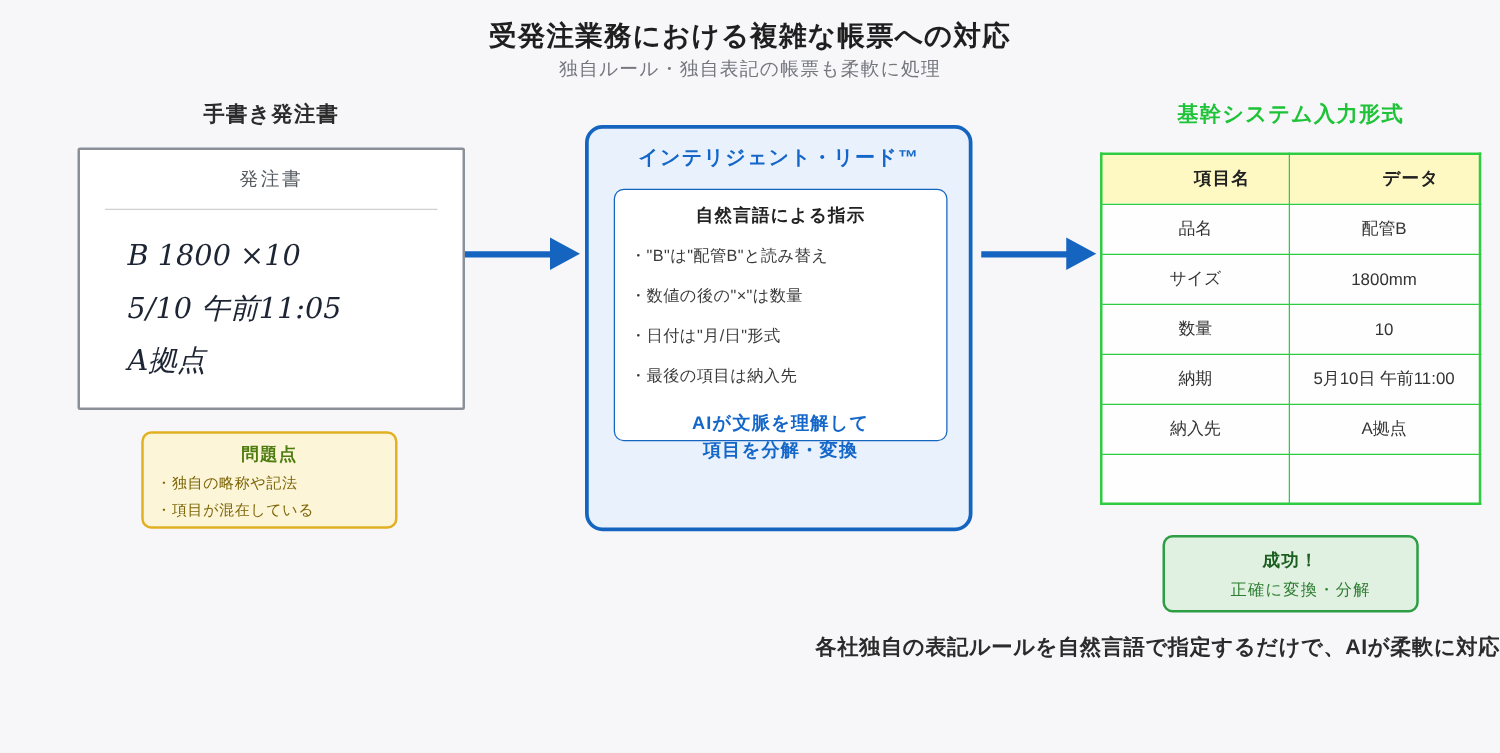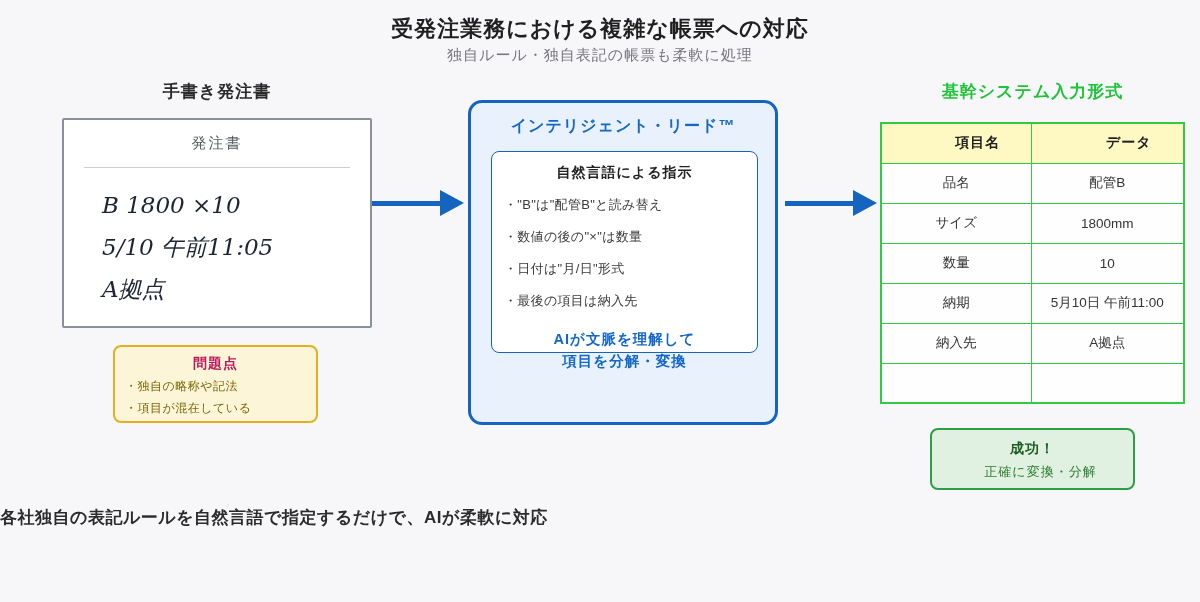--- a/index.html
+++ b/index.html
@@ -28,21 +28,21 @@
   .paper { position:absolute; left:62px; top:118px; width:310px; height:210px;
            background:#ffffff; border:2px solid #8a8f98; border-radius:2px; }
   .paper-title { margin-top:14px; text-align:center; font-size:15px; color:#555a60; letter-spacing:2px; }
   .paper-divider { margin:14px 20px 0 20px; border-top:1px solid #cfcfd4; }
   .handwriting { margin:16px 0 0 38px; font-family:"DejaVu Serif",serif; font-style:italic;
                  font-size:23px; color:#1d2433; line-height:42px; }
 
   
   .problem-box { position:absolute; left:113px; top:345px; width:205px; height:78px;
                  background:#fcf5d8; border:2px solid #e2b023; border-radius:8px; padding:8px 10px 0 10px; }
-  .problem-title { text-align:center; font-size:14px; font-weight:bold; color:#be185d; letter-spacing:1px; }
+  .problem-title { text-align:center; font-size:14px; font-weight:bold; color:#4d7c0f; letter-spacing:1px; }
   .problem-item { font-size:12px; color:#7d6608; margin-top:5px; letter-spacing:0.5px; }
 
   
   .arrow { position:absolute; width:92px; height:26px; }
   .arrow-1 { left:372px; top:190px; }
   .arrow-2 { left:785px; top:190px; }
   .arrow .shaft { position:absolute; left:0; top:11px; width:70px; height:5px; background:#1565c0; }
   .arrow .head { position:absolute; left:68px; top:0; width:0; height:0;
                  border-top:13px solid transparent; border-bottom:13px solid transparent;
                  border-left:24px solid #1565c0; }
@@ -68,21 +68,21 @@
   .sys-table td { font-size:13.5px; color:#333; background:#fefefe; }
   .sys-table .col-item { width:150px; }
 
   
   .success-box { position:absolute; left:930px; top:428px; width:205px; height:62px;
                  background:#e1f1e1; border:2px solid #2e9e44; border-radius:8px; padding-top:10px; }
   .success-title { text-align:center; font-size:14px; font-weight:bold; color:#1b5e20; letter-spacing:1px; }
   .success-sub { text-align:center; font-size:13px; color:#2e7d32; margin-top:5px; letter-spacing:1px;padding-left:16px; }
 
   
-  .footer-bold { position:absolute; top:506px; left:0; width:1200px; text-align:left;
+  .footer-bold { position:absolute; top:506px; left:0; width:1200px; text-align:right;
                  font-size:17px; font-weight:bold; color:#2b2b2b; letter-spacing:0.5px; }
   .footer-sub { position:absolute; top:536px; left:0; width:1200px; text-align:center;
                 font-size:14px; color:#76767f; letter-spacing:0.5px; }
 </style>
 </head>
 <body>
 
 <div class="stage">
 
   <div class="title">受発注業務における複雑な帳票への対応</div>

